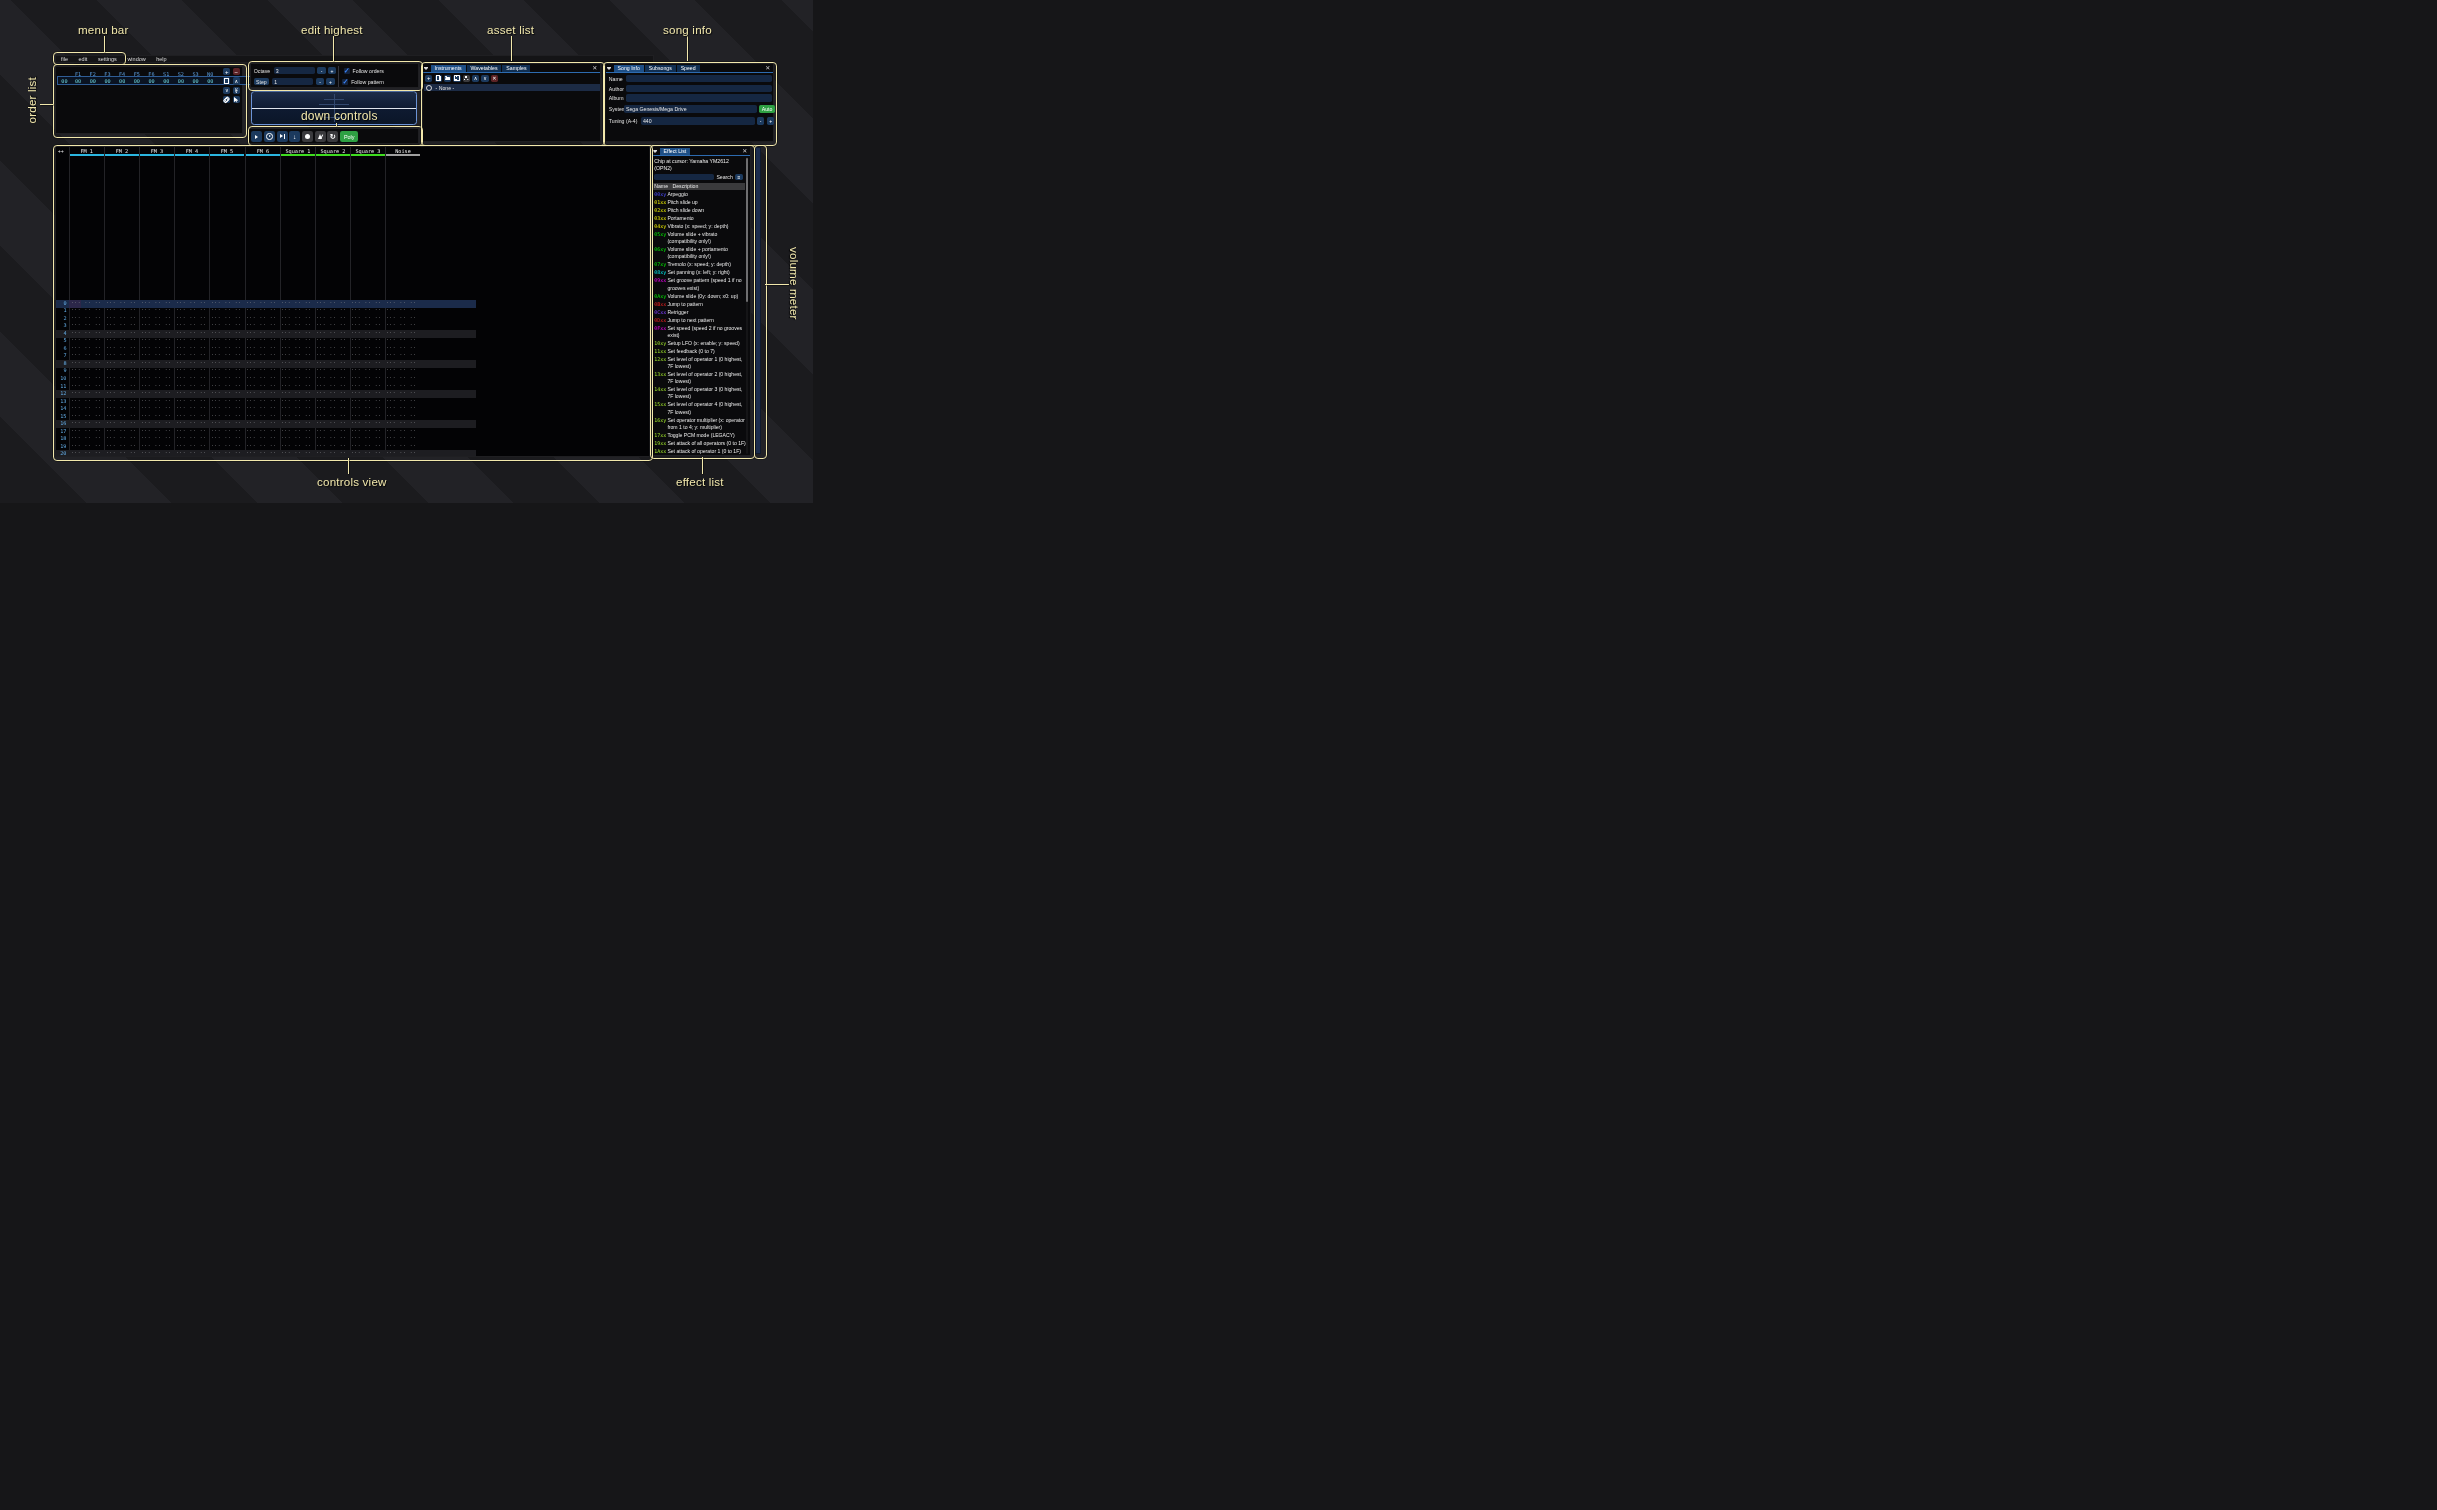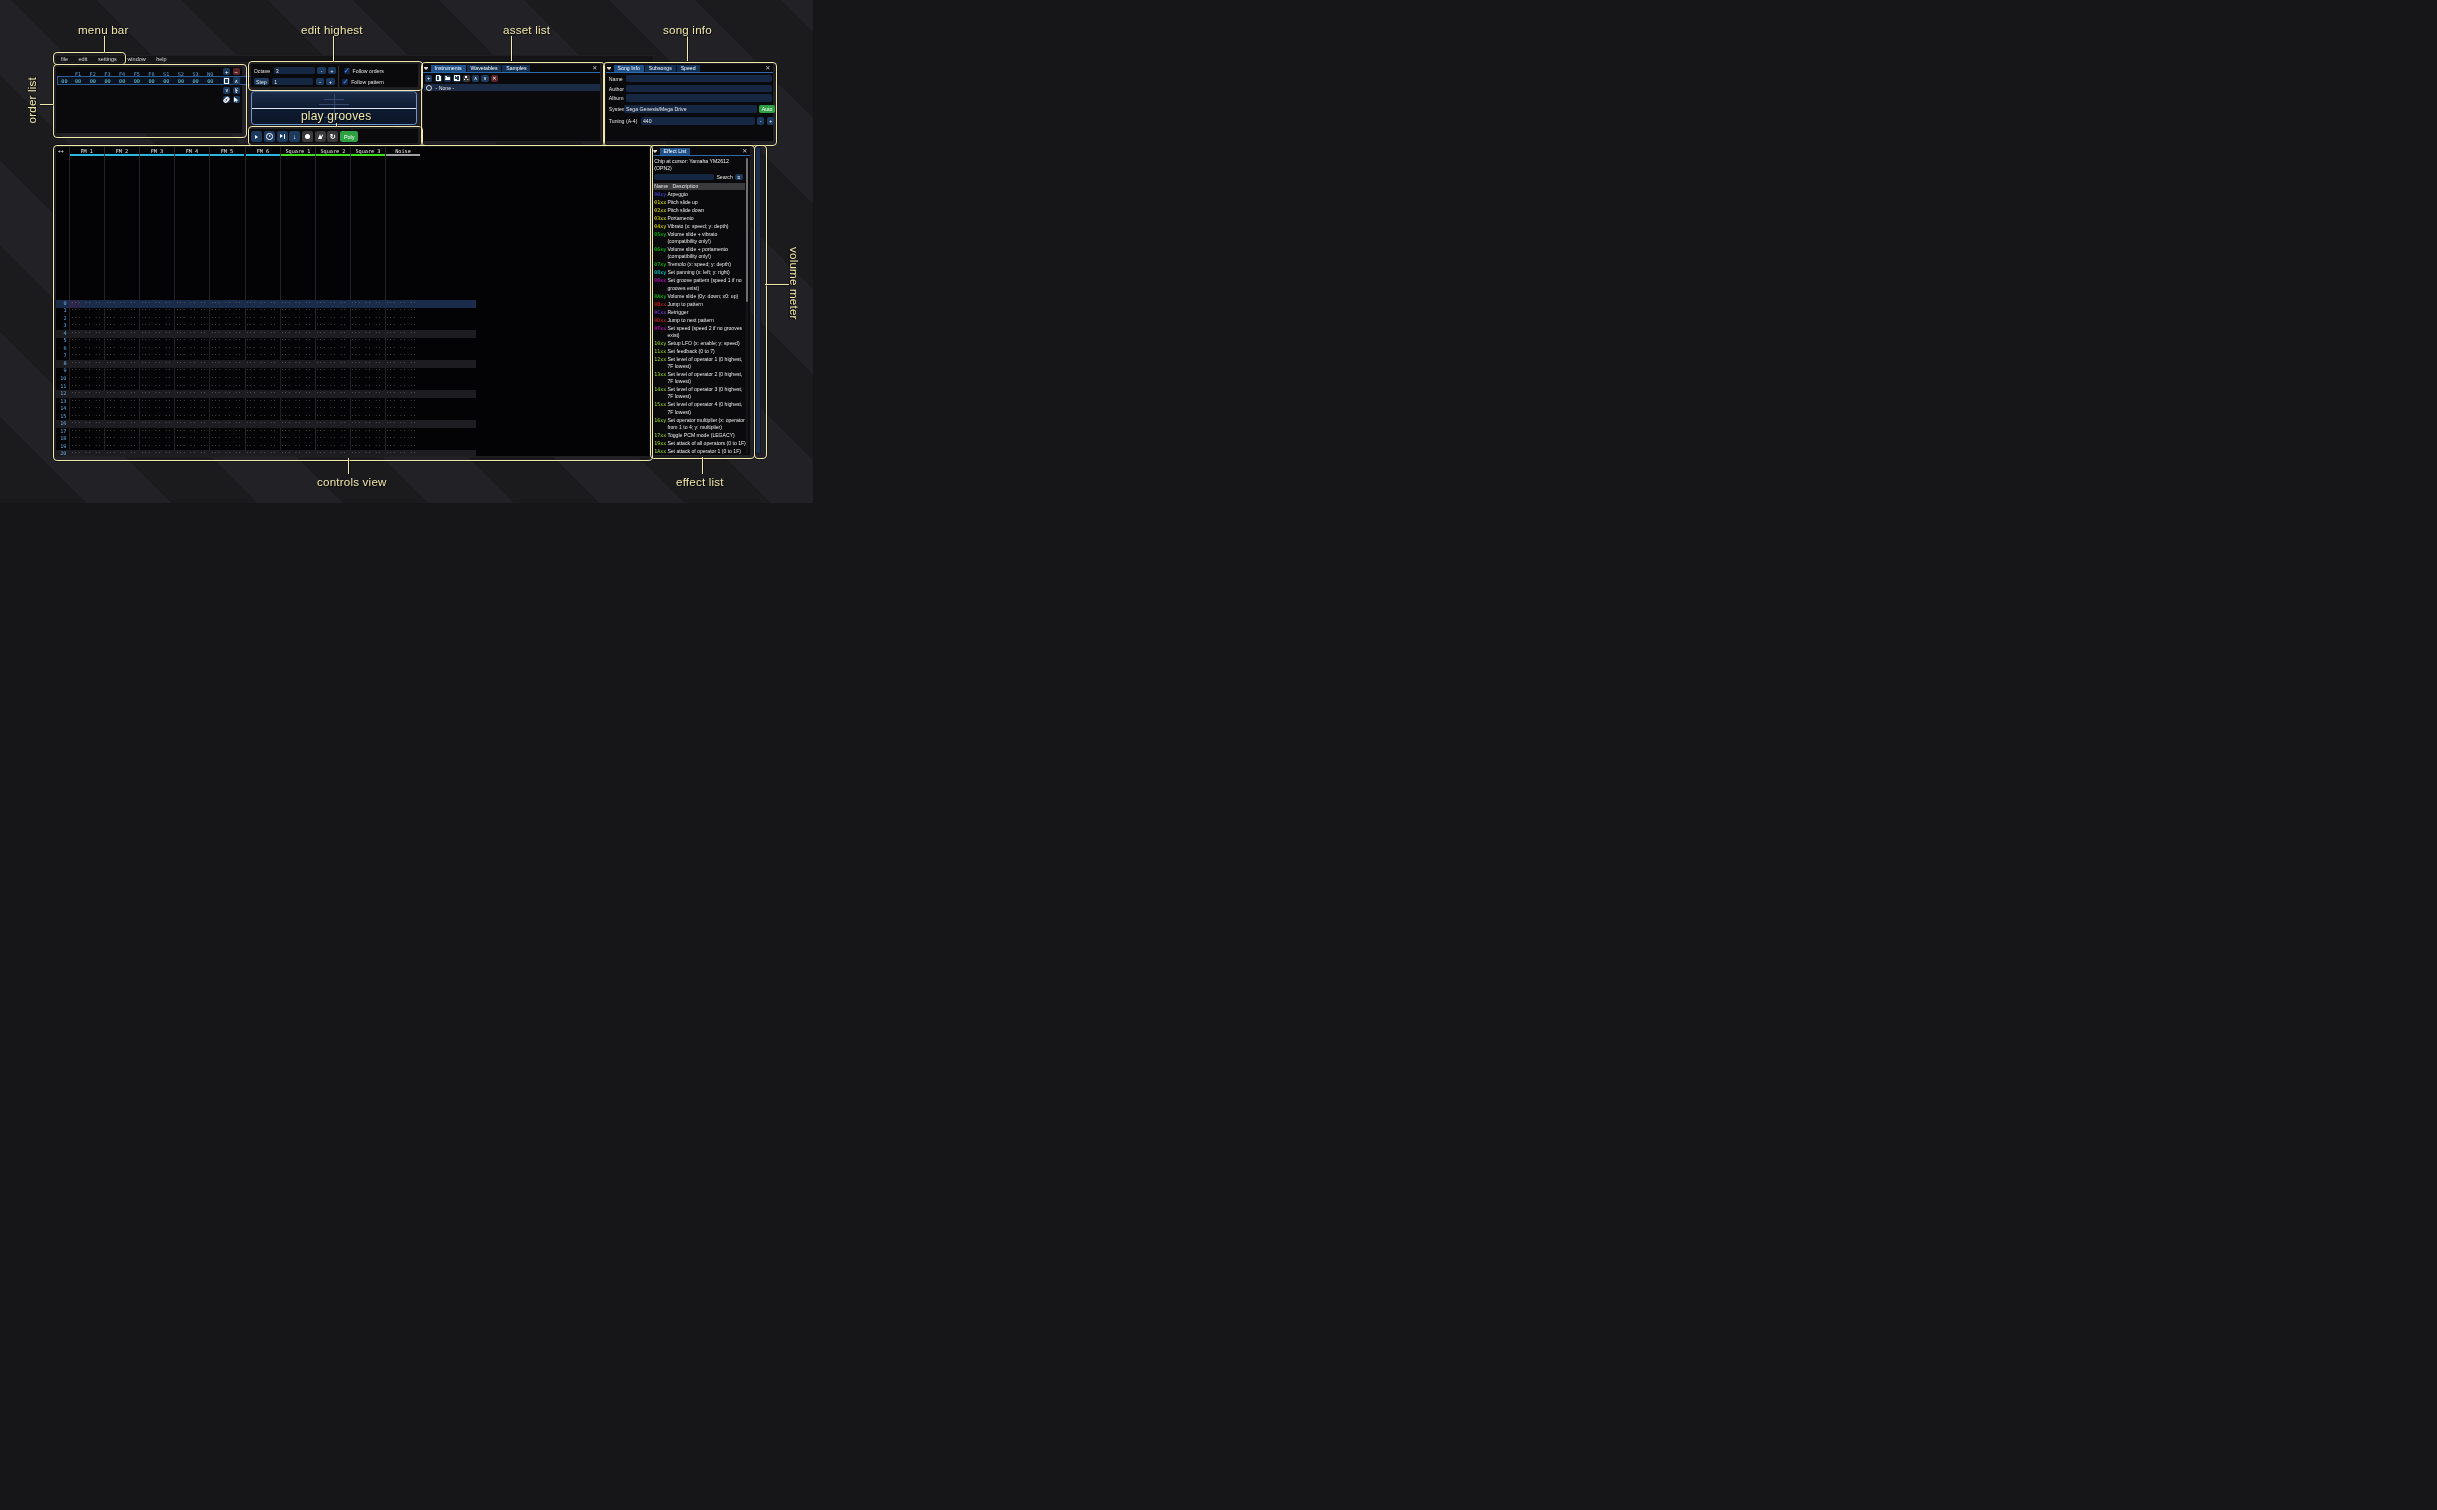--- a/index.html
+++ b/index.html
@@ -830,21 +830,21 @@
   <div class="anno-line" style="left:511px;top:36px;width:1.1px;height:25.4px;"></div>
   <div class="anno-line" style="left:687px;top:36px;width:1.1px;height:25.4px;"></div>
   <div class="anno-line" style="left:40px;top:104px;width:13.2px;height:1.1px;"></div>
   <div class="anno-line" style="left:336px;top:123px;width:1.1px;height:3.3px;"></div>
   <div class="anno-line" style="left:348px;top:458px;width:1.1px;height:15.5px;"></div>
   <div class="anno-line" style="left:702px;top:457px;width:1.1px;height:16.6px;"></div>
   <div class="anno-line" style="left:765px;top:284px;width:24px;height:1.1px;"></div>
 
   <div class="anno-label" style="left:78px;top:23px;text-align:center;">menu bar</div>
   <div class="anno-label" style="left:301px;top:23px;">edit highest</div>
-  <div class="anno-label" style="left:487px;top:23px;margin-left:16px;">asset list</div>
+  <div class="anno-label" style="left:487px;top:23px;">asset list</div>
   <div class="anno-label" style="left:663px;top:23px;">song info</div>
   <div class="anno-label vert-up" style="left:25px;top:77px;">order list</div>
-  <div class="anno-label" style="left:301px;top:109px;font-size:12px;">play grooves</div>
+  <div class="anno-label" style="left:301px;top:109px;font-size:12px;">down controls</div>
   <div class="anno-label" style="left:317px;top:475px;">controls view</div>
   <div class="anno-label" style="left:676px;top:475px;">effect list</div>
   <div class="anno-label vert-down" style="left:788px;top:247px;">volume meter</div>
 </div>
 
 
 </body></html>

